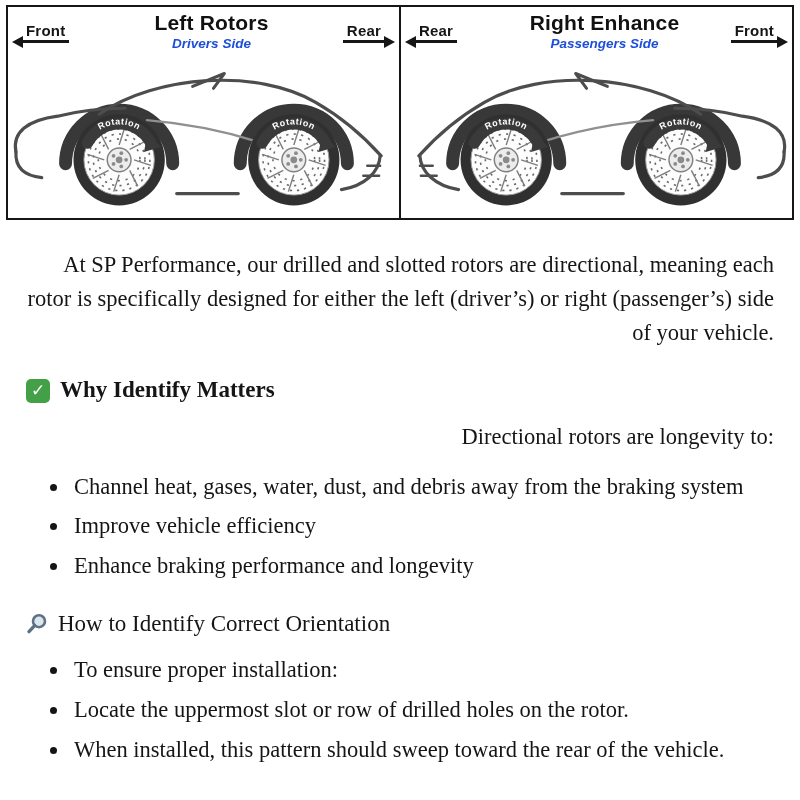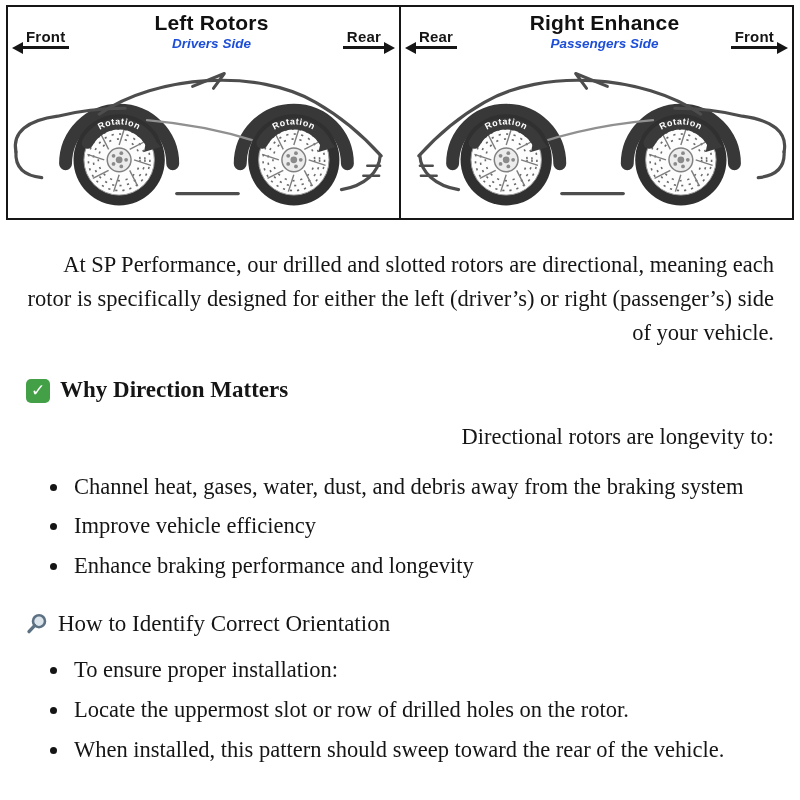--- a/index.html
+++ b/index.html
@@ -22,21 +22,21 @@
     position:relative; height:46px;
     display:flex; justify-content:space-between; align-items:flex-start;
     padding:7px 14px 0 14px;
     font-family:"Liberation Sans", sans-serif;
   }
   .dir {
     position:relative;
     font-weight:700; font-size:15px; letter-spacing:.2px;
     border-bottom:3px solid #161616;
     padding:0 4px 1px 4px;
-    margin-top:14px;
+    margin-top:8px;
     white-space:nowrap;
   }
   .tri { position:absolute; bottom:-7.5px; width:0; height:0; }
   .tri-left  { border:6px solid transparent; border-left:0;  border-right:11px solid #161616; left:-10px; }
   .tri-right { border:6px solid transparent; border-right:0; border-left:11px solid #161616; right:-10px; }
 
   .panel-title-wrap { position:absolute; left:16px; right:0; top:4px; text-align:center; pointer-events:none; }
   .panel-title { font-size:21px; font-weight:800; letter-spacing:.2px; color:#111; }
   .panel-subtitle { font-size:13.5px; font-weight:700; font-style:italic; color:#1d4ed8; margin-top:1px; }
 
@@ -176,21 +176,21 @@
     </svg>
   </div>
 </div>
 
 <div class="content">
 
   <p>At SP Performance, our drilled and slotted rotors are directional, meaning each rotor is specifically designed for either the left (driver’s) or right (passenger’s) side of your vehicle.</p>
 
   <h2 class="sect">
     <span class="check-icon">✓</span>
-    <span>Why Direction Matters</span>
+    <span>Why Identify Matters</span>
   </h2>
 
   <p>Directional rotors are longevity to:</p>
 
   <ul class="blist">
     <li>Channel heat, gases, water, dust, and debris away from the braking system</li>
     <li>Improve vehicle efficiency</li>
     <li>Enhance braking performance and longevity</li>
   </ul>
 

